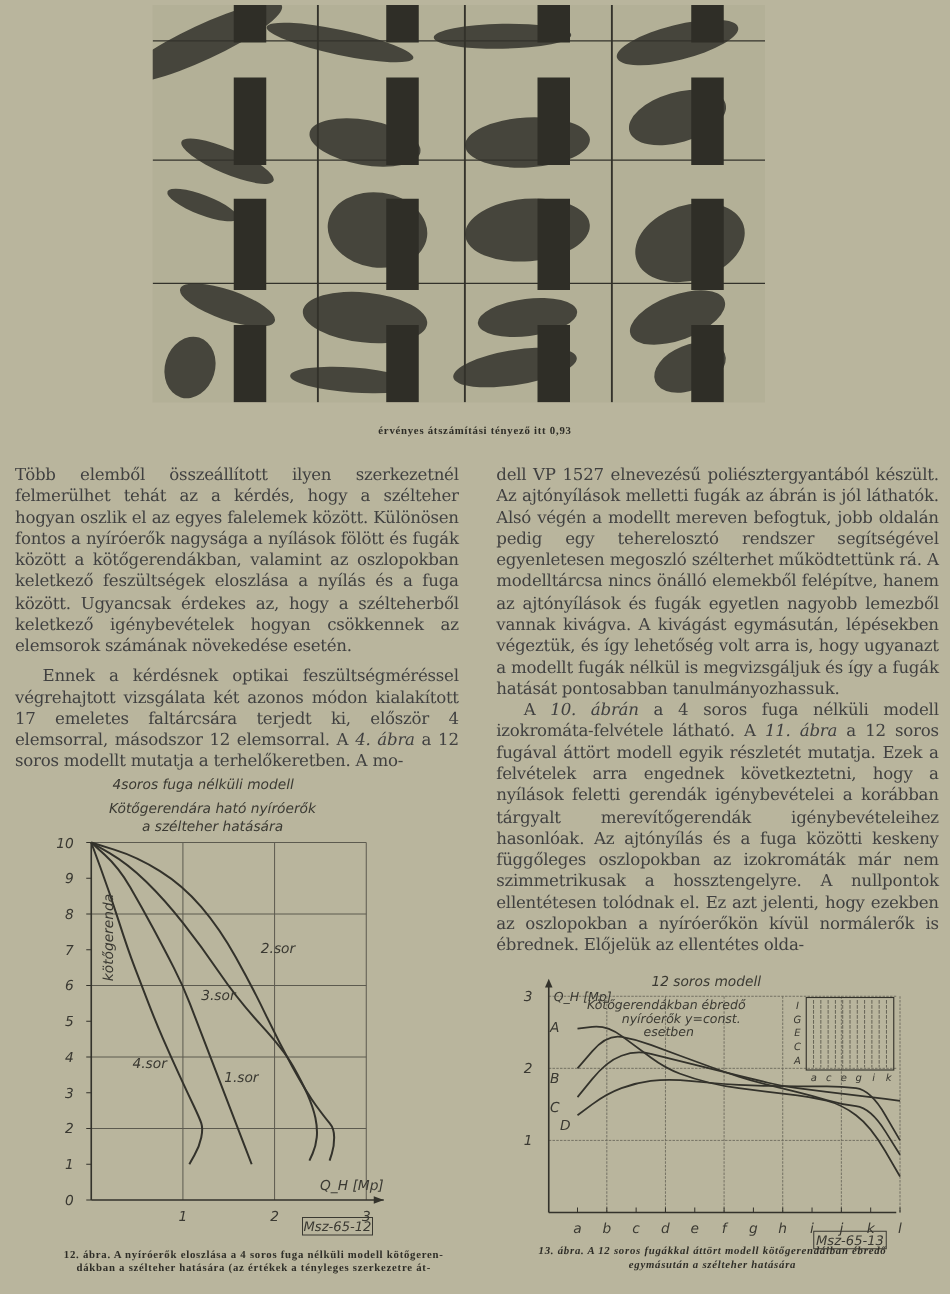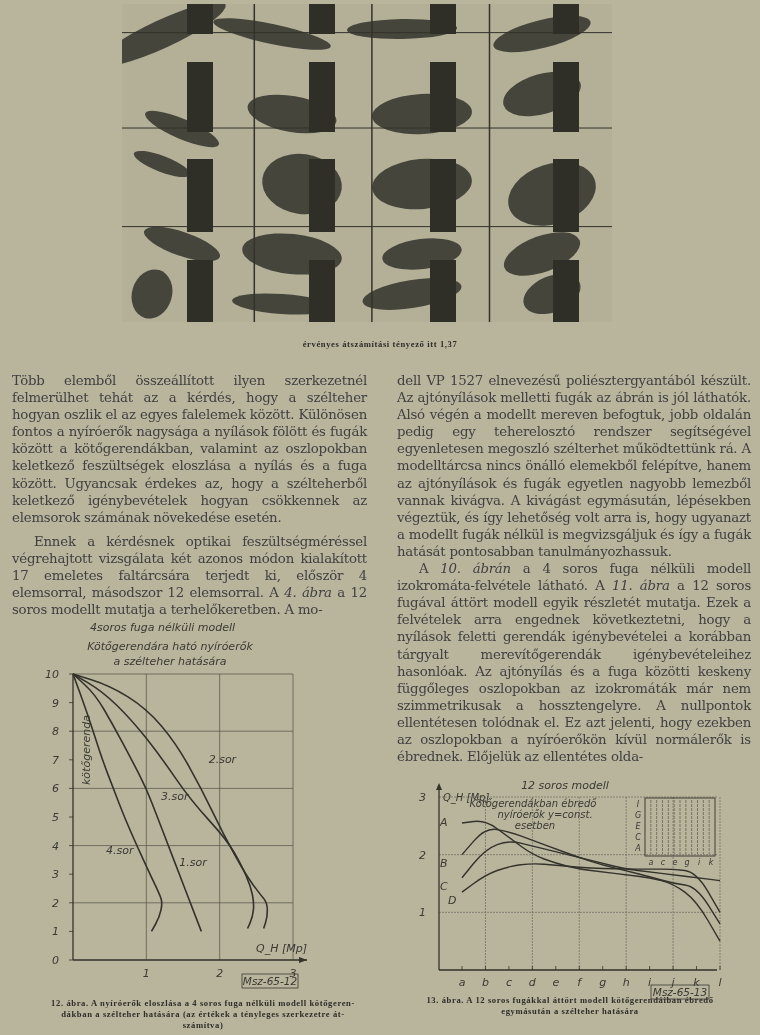--- a/index.html
+++ b/index.html
@@ -66,21 +66,21 @@
       <rect x="308" y="58" width="26" height="70" fill="#2f2e27"></rect>
       <rect x="308" y="155" width="26" height="73" fill="#2f2e27"></rect>
       <rect x="308" y="256" width="26" height="62" fill="#2f2e27"></rect>
       <rect x="431" y="0" width="26" height="30" fill="#2f2e27"></rect>
       <rect x="431" y="58" width="26" height="70" fill="#2f2e27"></rect>
       <rect x="431" y="155" width="26" height="73" fill="#2f2e27"></rect>
       <rect x="431" y="256" width="26" height="62" fill="#2f2e27"></rect>
     </svg>
 </div>
 <div class="abs caption" style="left:110px; top:339px; width:540px;">
-  <div>érvényes átszámítási tényező itt 1,37</div>
+  <div>érvényes átszámítási tényező itt 0,93</div>
 </div>
 
 <div class="col" style="left:12px; top:372px; width:355px;">
   <p class="para">Több elemből összeállított ilyen szerkezetnél felmerülhet tehát az a kérdés, hogy a szélteher hogyan oszlik el az egyes falelemek között. Különösen fontos a nyíróerők nagysága a nyílások fölött és fugák között a kötőgerendákban, valamint az oszlopokban keletkező feszültségek eloszlása a nyílás és a fuga között. Ugyancsak érdekes az, hogy a szélteherből keletkező igénybevételek hogyan csökkennek az elemsorok számának növekedése esetén.</p>
   <p class="para indent" style="margin-top:7px;"><span>Ennek a kérdésnek optikai feszültségméréssel végrehajtott vizsgálata két azonos módon kialakított 17 emeletes faltárcsára terjedt ki, először 4 elemsorral, másodszor 12 elemsorral. A </span><span class="it">4. ábra</span><span> a 12 soros modellt mutatja a terhelőkeretben. A mo-</span></p>
 </div>
 
 <div class="col" style="left:397px; top:372px; width:354px;">
   <p class="para">dell VP 1527 elnevezésű poliésztergyantából készült. Az ajtónyílások melletti fugák az ábrán is jól láthatók. Alsó végén a modellt mereven befogtuk, jobb oldalán pedig egy teherelosztó rendszer segítségével egyenletesen megoszló szélterhet működtettünk rá. A modelltárcsa nincs önálló elemekből felépítve, hanem az ajtónyílások és fugák egyetlen nagyobb lemezből vannak kivágva. A kivágást egymásután, lépésekben végeztük, és így lehetőség volt arra is, hogy ugyanazt a modellt fugák nélkül is megvizsgáljuk és így a fugák hatását pontosabban tanulmányozhassuk.</p>
   <p class="para indent"><span>A </span><span class="it">10. ábrán</span><span> a 4 soros fuga nélküli modell izokromáta-felvétele látható. A </span><span class="it">11. ábra</span><span> a 12 soros fugával áttört modell egyik részletét mutatja. Ezek a felvételek arra engednek következtetni, hogy a nyílások feletti gerendák igénybevételei a korábban tárgyalt merevítőgerendák igénybevételeihez hasonlóak. Az ajtónyílás és a fuga közötti keskeny függőleges oszlopokban az izokromáták már nem szimmetrikusak a hossztengelyre. A nullpontok ellentétesen tolódnak el. Ez azt jelenti, hogy ezekben az oszlopokban a nyíróerőkön kívül normálerők is ébrednek. Előjelük az ellentétes olda-</span></p>
@@ -145,21 +145,20 @@
       <text x="159.33333333333331" y="250.62" font-size="11">1.sor</text>
     </g>
   <text x="70" y="170" font-size="11" transform="rotate(-90 70 170)">kötőgerenda</text>
   <text x="236" y="337" font-size="11">Q_H [Mp]</text>
   <rect x="222" y="359" width="56" height="14" fill="none" stroke="#3a3932" stroke-width="0.8"></rect>
   <text x="250" y="370" font-size="10.5" text-anchor="middle">Msz-65-12</text>
 </svg>
 <div class="abs caption" style="left:20px; top:998px; width:366px;">
   <div>12. ábra. A nyíróerők eloszlása a 4 soros fuga nélküli modell kötőgeren-</div>
   <div>dákban a szélteher hatására (az értékek a tényleges szerkezetre át-</div>
-  <div>számítva)</div>
 </div>
 
 <svg id="chart13" class="abs" style="left:405px; top:775px;" width="350" height="240">
   <text x="160" y="14" font-size="11" text-anchor="middle">12 soros modell</text>
   <g id="c13-grid">
       <line x1="80.45454545454545" y1="22" x2="80.45454545454545" y2="195" stroke="#6a685c" stroke-width="0.7" stroke-dasharray="2,1"></line>
       <line x1="127.36363636363636" y1="22" x2="127.36363636363636" y2="195" stroke="#6a685c" stroke-width="0.7" stroke-dasharray="2,1"></line>
       <line x1="174.27272727272725" y1="22" x2="174.27272727272725" y2="195" stroke="#6a685c" stroke-width="0.7" stroke-dasharray="2,1"></line>
       <line x1="221.1818181818182" y1="22" x2="221.1818181818182" y2="195" stroke="#6a685c" stroke-width="0.7" stroke-dasharray="2,1"></line>
       <line x1="268.09090909090907" y1="22" x2="268.09090909090907" y2="195" stroke="#6a685c" stroke-width="0.7" stroke-dasharray="2,1"></line>
@@ -239,16 +238,16 @@
       <text x="246" y="90" font-size="8" text-anchor="middle">a</text>
       <text x="258" y="90" font-size="8" text-anchor="middle">c</text>
       <text x="270" y="90" font-size="8" text-anchor="middle">e</text>
       <text x="282" y="90" font-size="8" text-anchor="middle">g</text>
       <text x="294" y="90" font-size="8" text-anchor="middle">i</text>
       <text x="306" y="90" font-size="8" text-anchor="middle">k</text>
     </g>
   <rect x="246" y="210" width="58" height="14" fill="none" stroke="#3a3932" stroke-width="0.8"></rect>
   <text x="275" y="221" font-size="10.5" text-anchor="middle">Msz-65-13</text>
 </svg>
-<div class="abs caption" style="left:384px; top:995px; width:372px;">
+<div class="abs caption" style="left:384px; top:995px; width:372px;font-style:italic;">
   <div>13. ábra. A 12 soros fugákkal áttört modell kötőgerendáiban ébredő</div>
   <div>egymásután a szélteher hatására</div>
 </div>
 
 </body></html>

